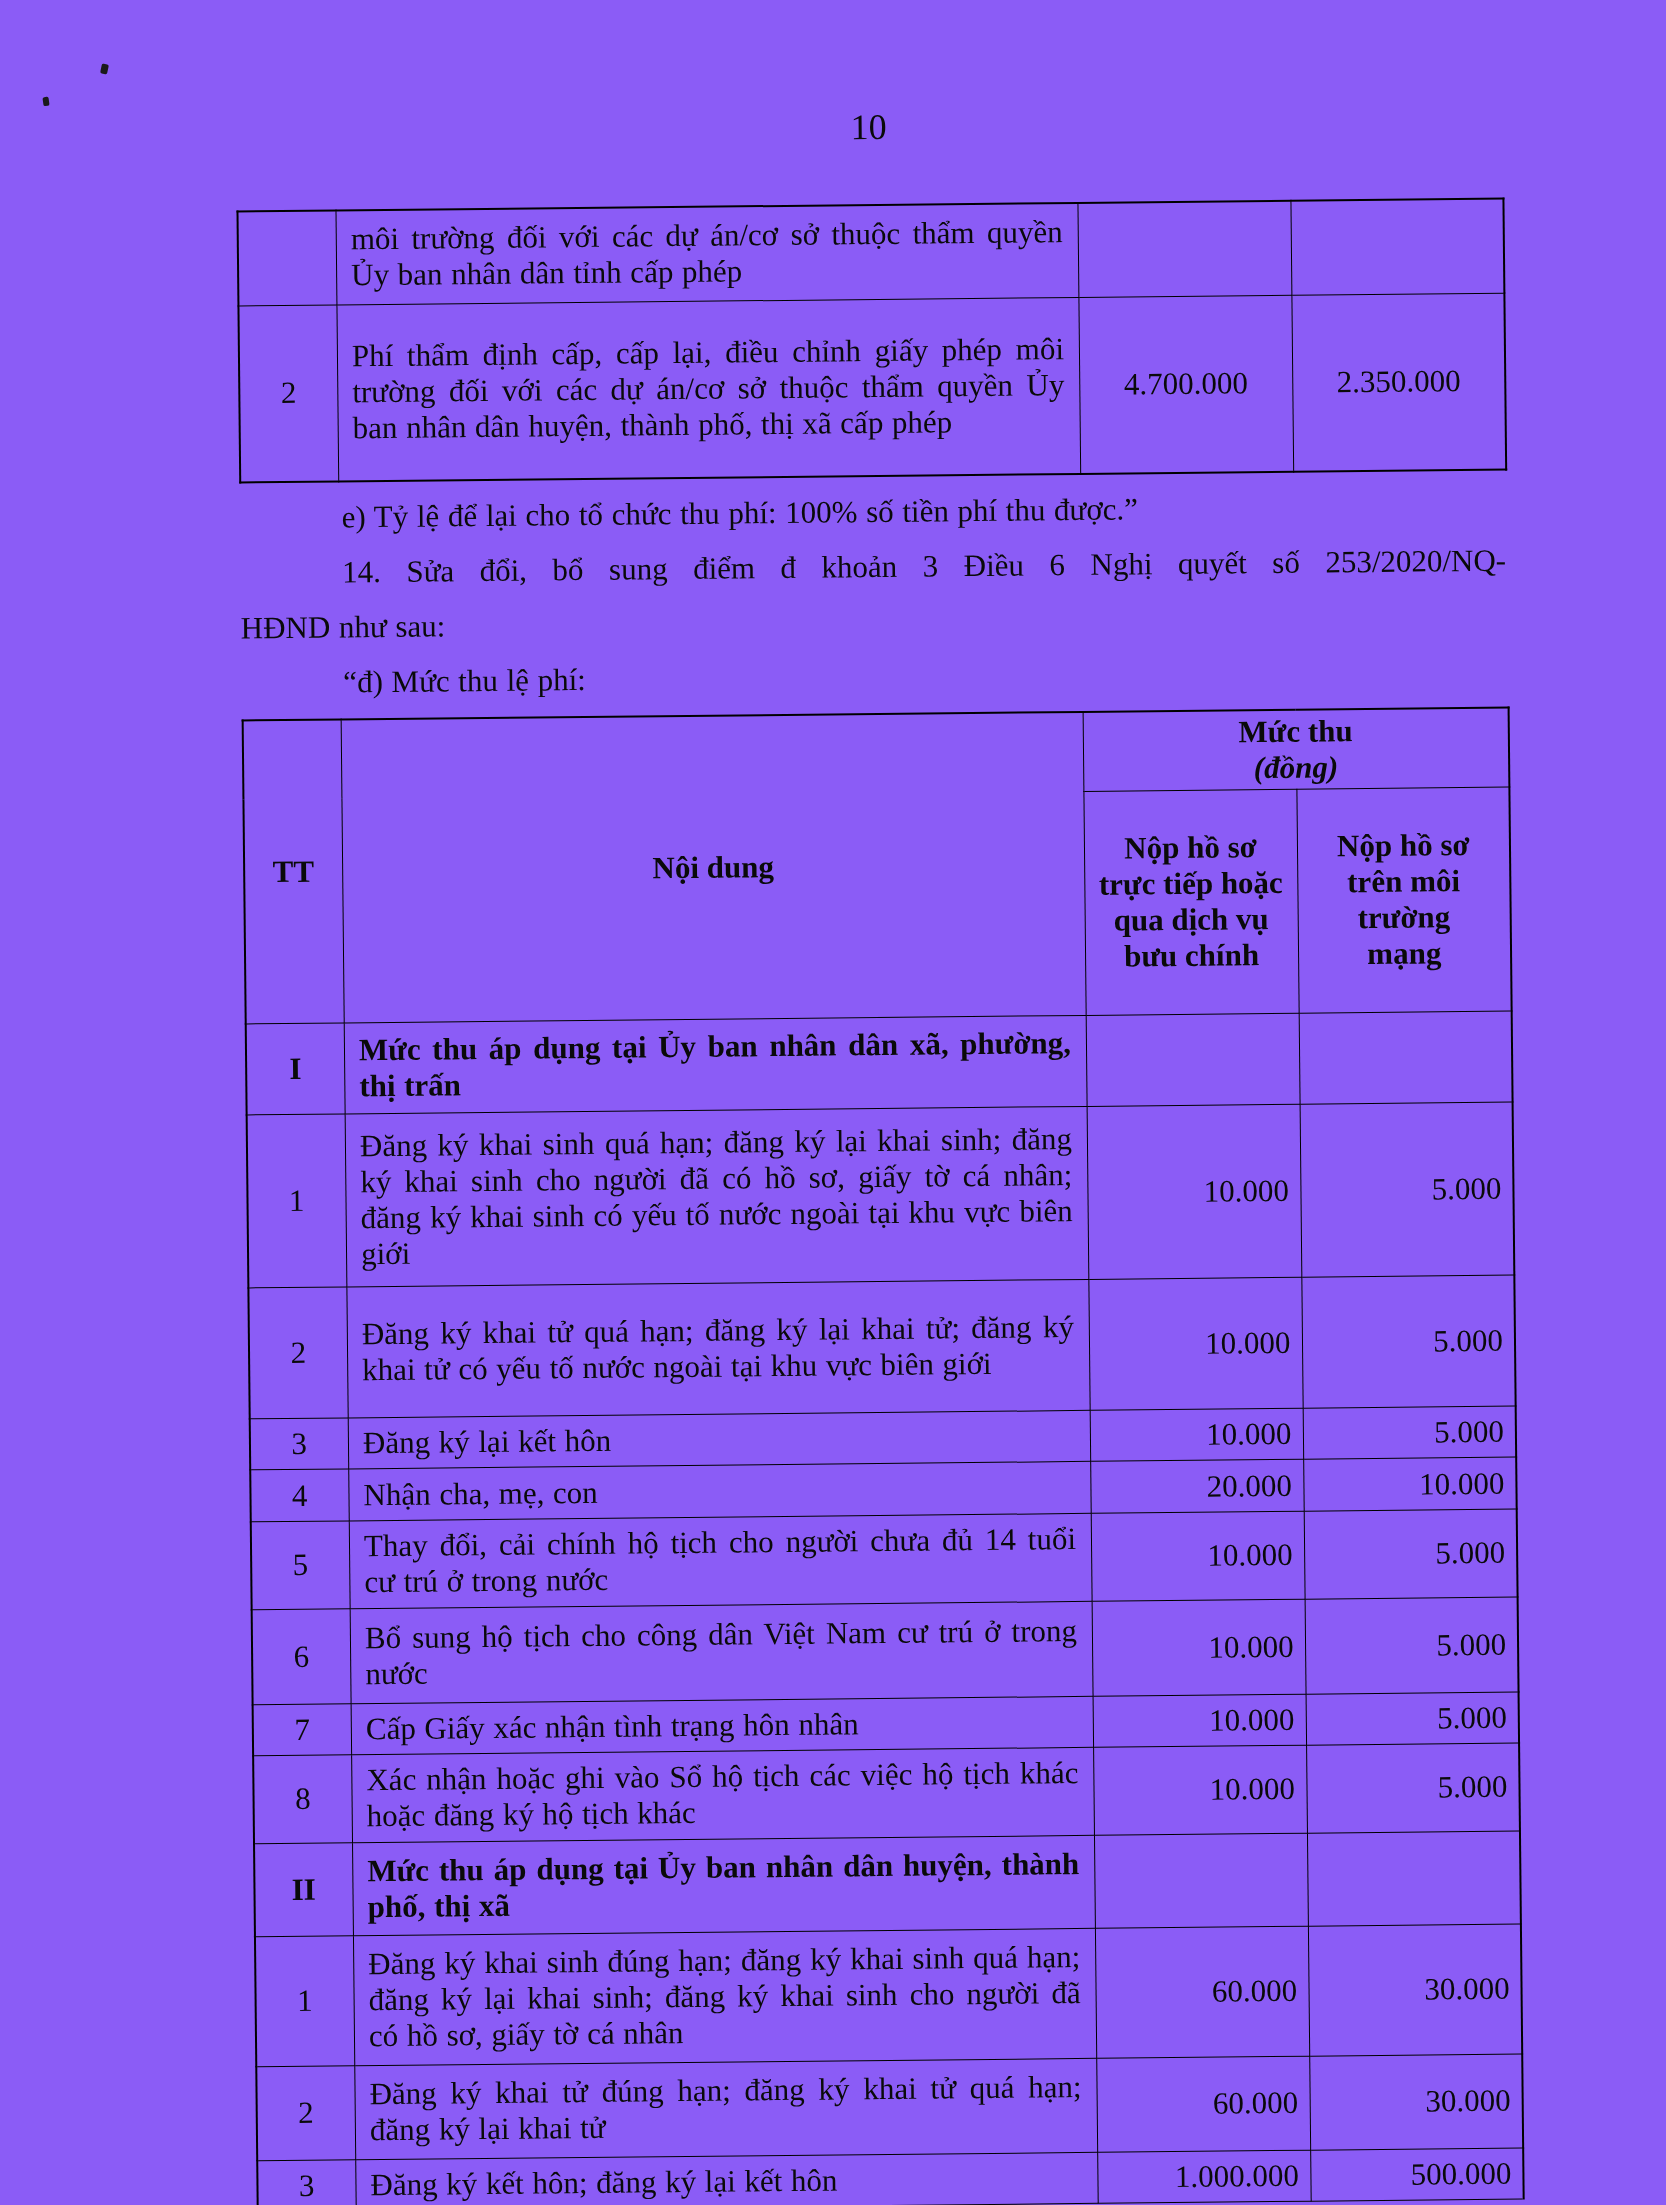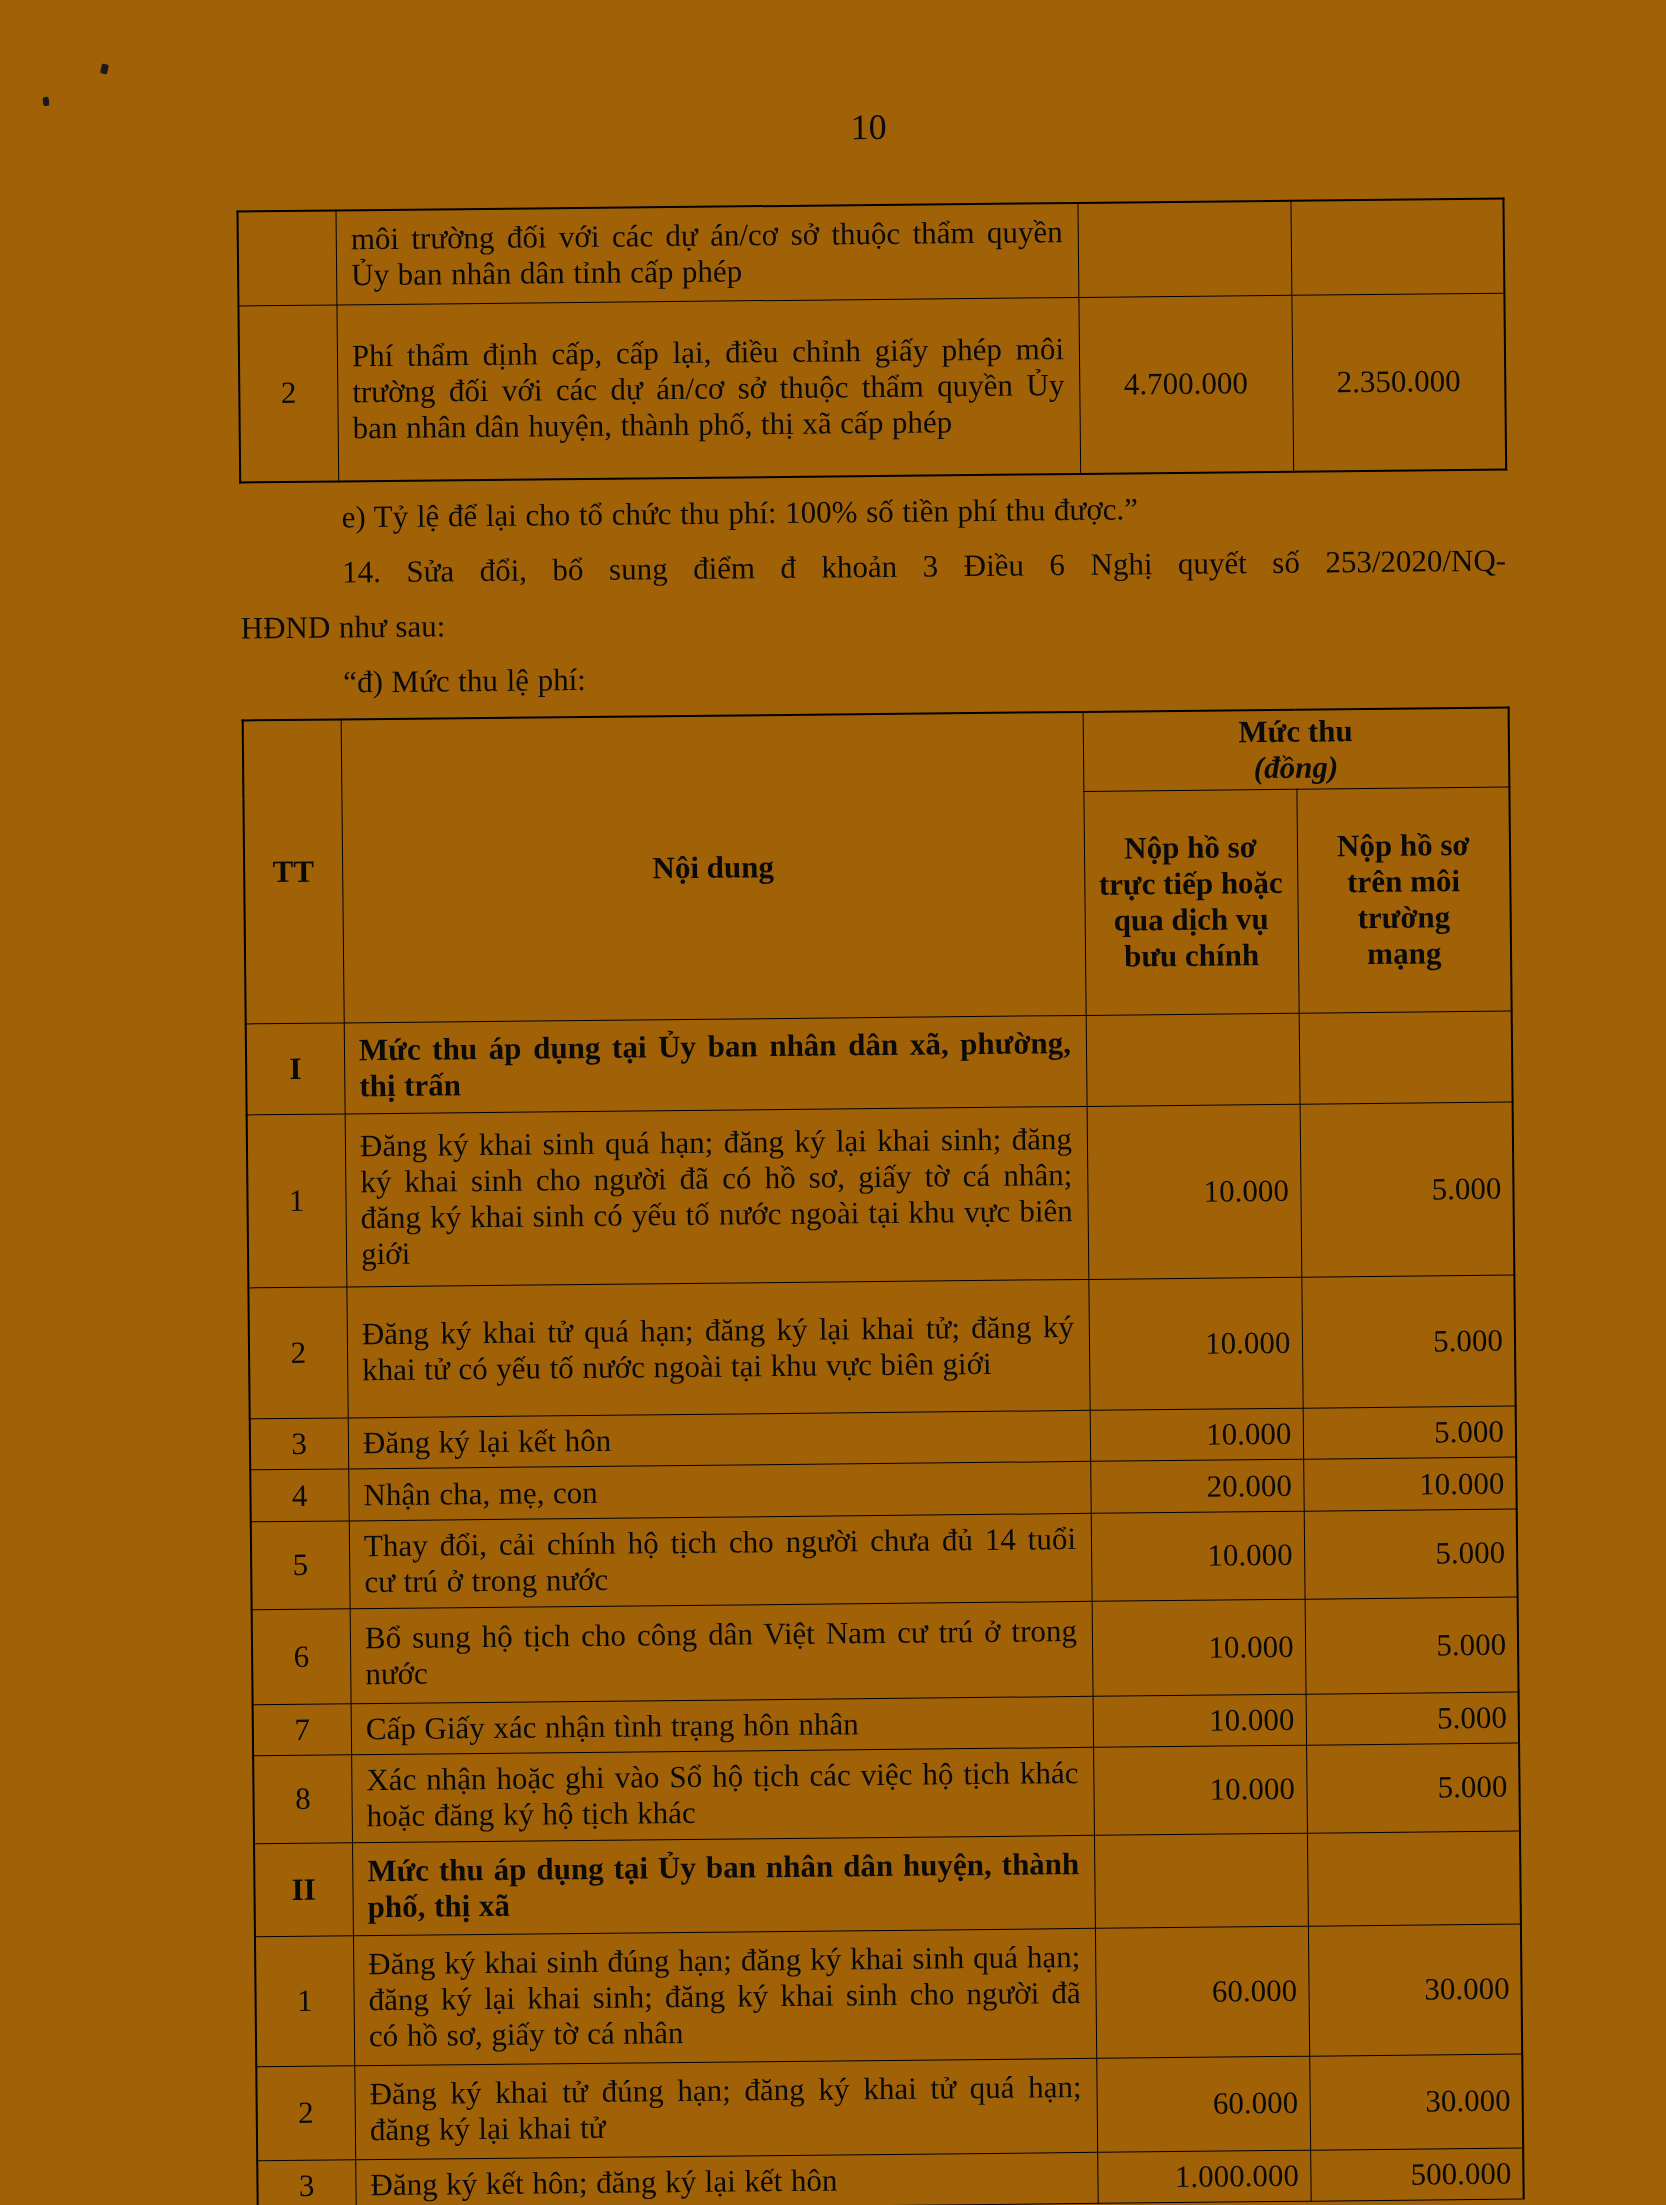--- a/index.html
+++ b/index.html
@@ -1,19 +1,19 @@
 <!DOCTYPE html>
 <html style="font-size:14.5px"><head>
 <meta charset="utf-8">
 <style>
   html,body { margin:0; padding:0; background:#e8e8e8; }
   .page {
     position:relative;
     width:1666px; height:2206px;
-    background:#a16207;
+    background:#8b5cf6;
     overflow:hidden;
     font-family:"Liberation Serif","DejaVu Serif",serif;
     color:#0a0a0a;
   }
   .speck { position:absolute; background:#1a1a1a; border-radius:1.8px; }
   .speck.s1 { left:101px; top:64px;  width:7.3px;  height:10px; transform:rotate(12deg); }
   .speck.s2 { left:43px;  top:97px; width:5.5px;  height:9px; transform:rotate(-8deg); }
 
   .content {
     position:absolute; left:246px; top:0; width:1266px;

